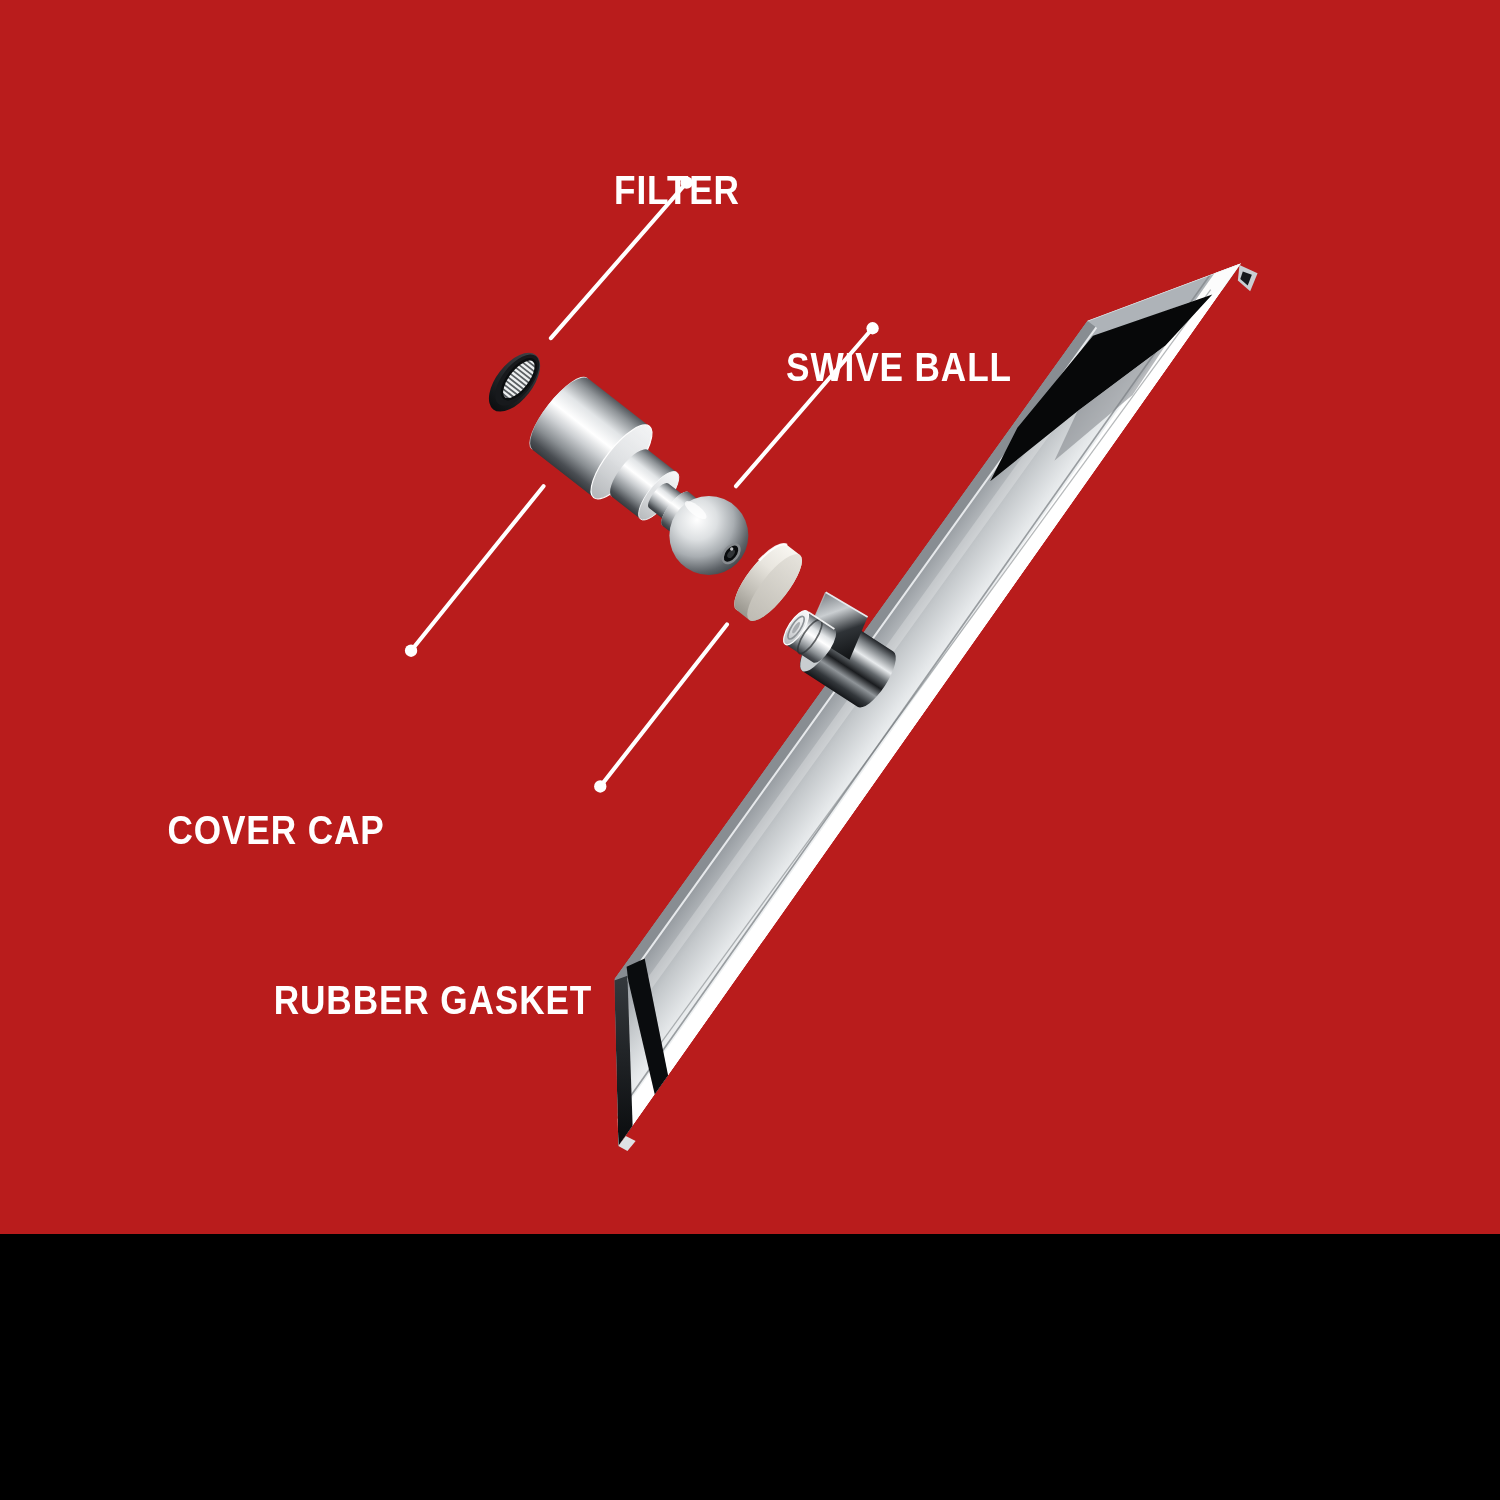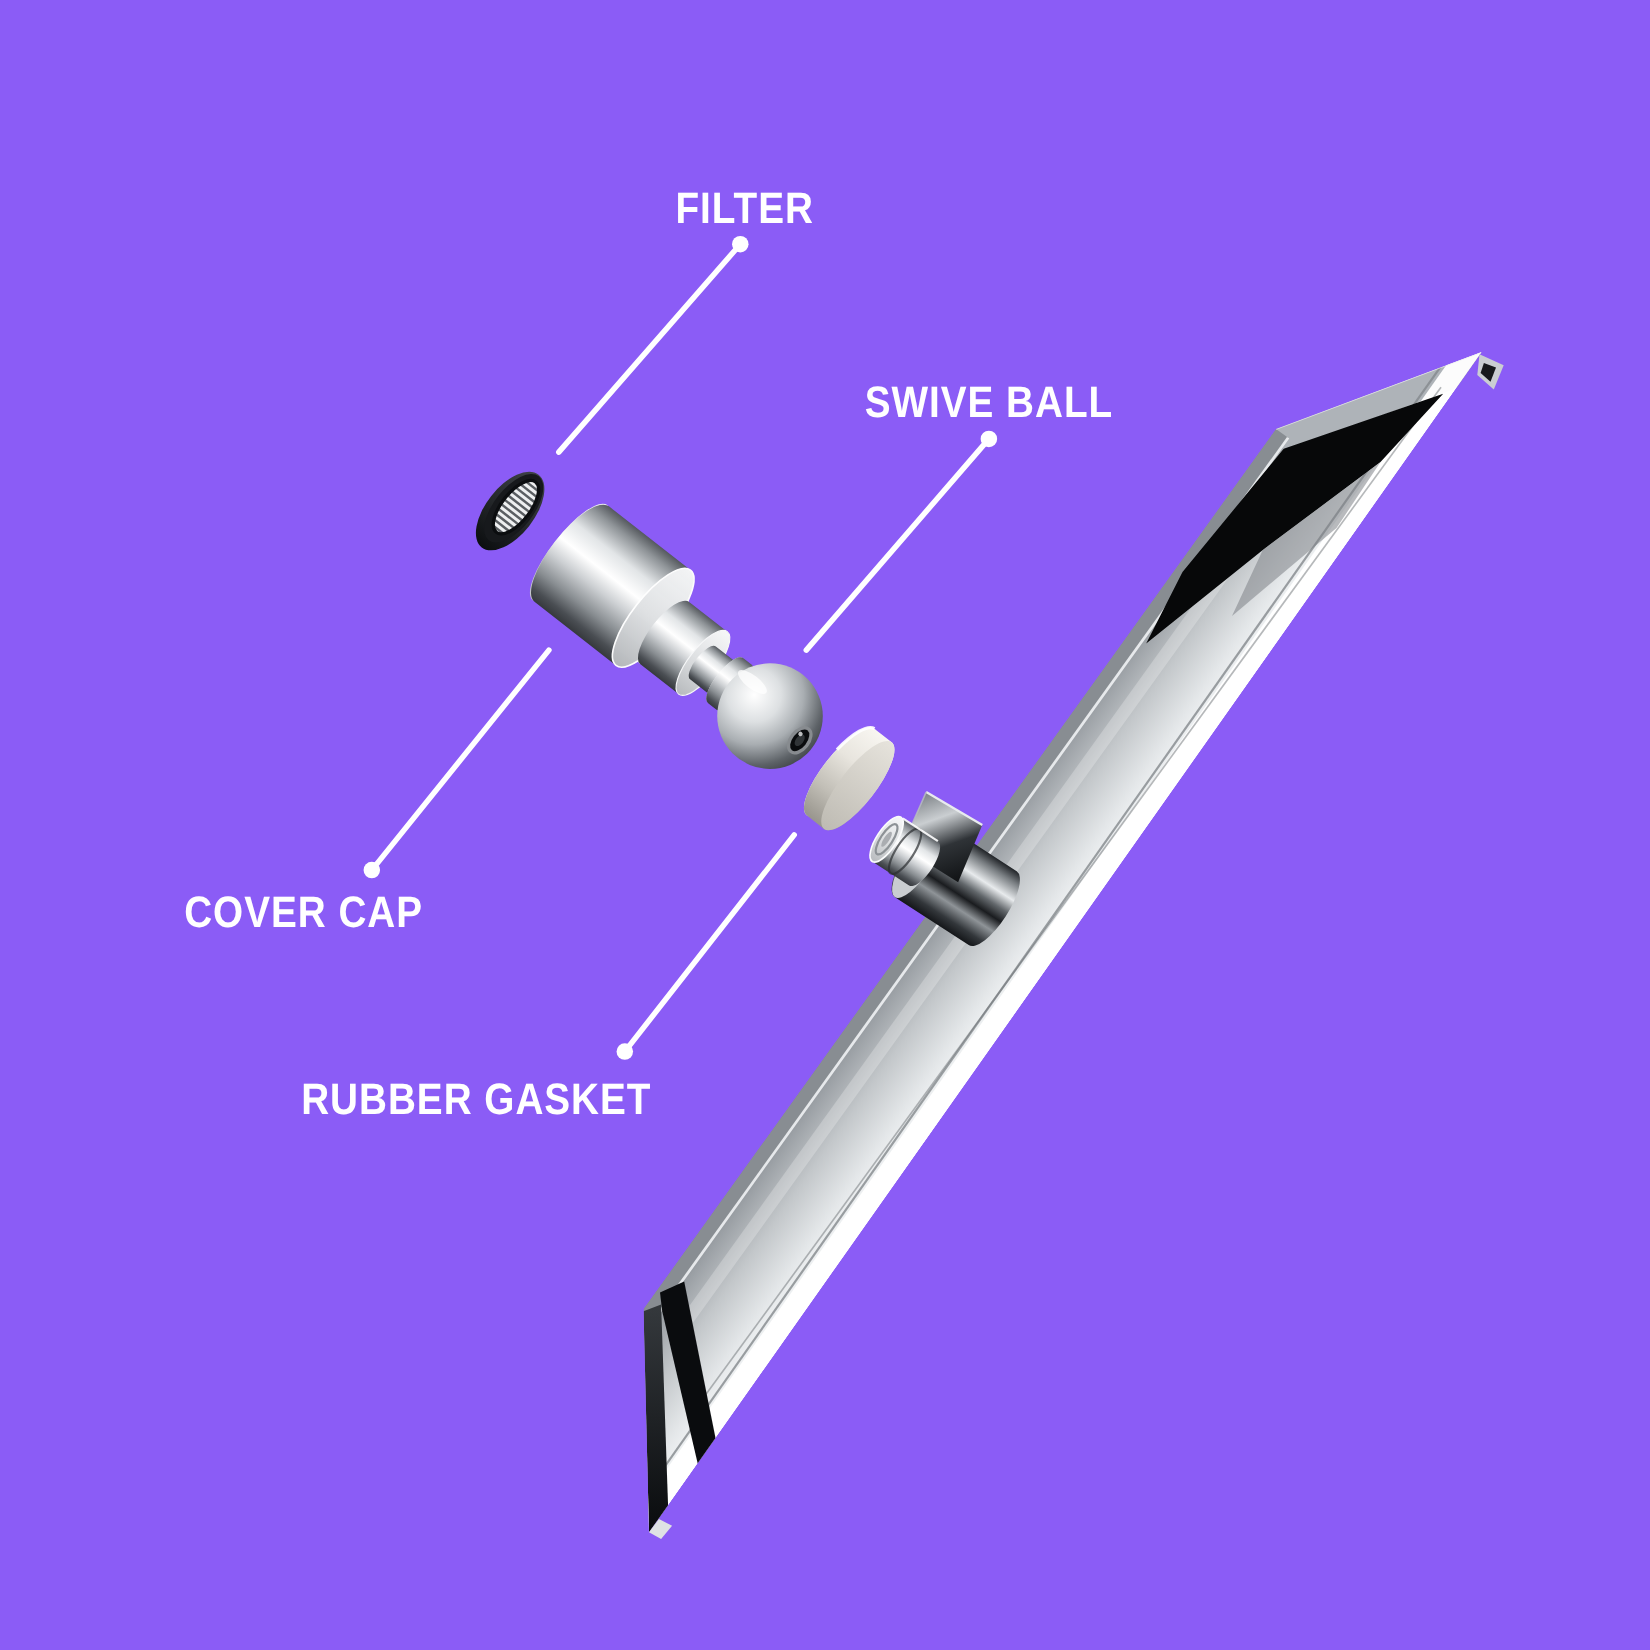--- a/index.html
+++ b/index.html
@@ -1,16 +1,16 @@
 <!DOCTYPE html>
 <html><head>
 <meta charset="utf-8">
 <style>
   html,body{margin:0;padding:0;background:#000;}
-  .stage{position:relative;width:1500px;height:1500px;background:#8b5cf6;overflow:hidden;
+  .stage{position:relative;width:1500px;height:1234px;background:#b91c1c;overflow:hidden;
          font-family:"Liberation Sans",sans-serif;}
   .scene{position:absolute;left:0;top:0;width:100%;height:100%;}
   .callout-label{position:absolute;color:#fff;font-weight:700;font-size:40px;
                  letter-spacing:1px;white-space:nowrap;
                  transform:translate(-50%,-50%) scaleX(.88);}
 </style>
 </head>
 <body>
 
 <div class="stage">

